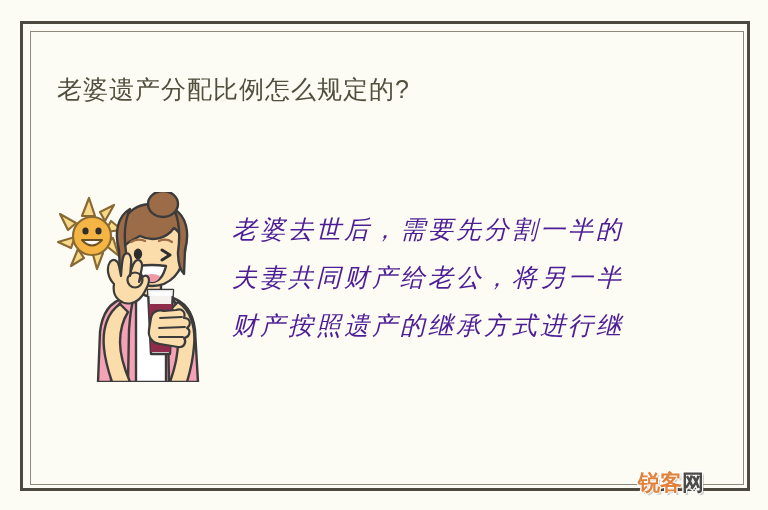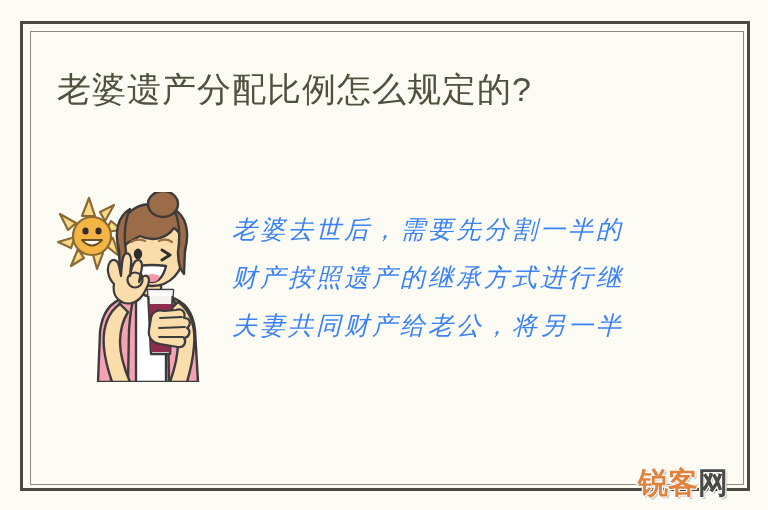--- a/index.html
+++ b/index.html
@@ -42,21 +42,21 @@
     box-sizing: border-box;
     background: transparent;
   }
 
   
   .title {
     position: absolute;
     left: 57px;
     top: 63px;
     width: 640px;
-    font-size: 34px;
+    font-size: 25px;
     line-height: 52px;
     letter-spacing: 1px;
     color: #51503f;
     font-family: "Liberation Sans", "DejaVu Sans", sans-serif;
     white-space: nowrap;
   }
 
   
   .illustration {
     position: absolute;
@@ -70,32 +70,32 @@
   
   .body-text {
     position: absolute;
     left: 232px;
     top: 206px;
     width: 420px;
     font-family: "DejaVu Serif", "Liberation Serif", serif;
     font-size: 25px;
     line-height: 48px;
     letter-spacing: 3px;
-    color: #3b82f6;
+    color: #4c1d95;
     font-style: italic;
     font-weight: 500;
   }
   .body-text .ln { display: block; white-space: nowrap; }
 
   
   .watermark {
     position: absolute;
     left: 638px;
     top: 466px;
-    font-size: 30px;
+    font-size: 22px;
     line-height: 34px;
     font-weight: bold;
     letter-spacing: 0px;
     font-family: "DejaVu Sans", "Liberation Sans", sans-serif;
     white-space: nowrap;
   }
   .watermark .wm-a {
     color: #e0813c;
     -webkit-text-stroke: 2.5px #ffffff;
     paint-order: stroke fill;
@@ -211,21 +211,21 @@
         <path d="M104,126 L126,125" fill="none" stroke="#3b3b3b" stroke-width="1.8"></path>
         <path d="M103,136 L129,135" fill="none" stroke="#3b3b3b" stroke-width="1.8"></path>
         <path d="M103,145 L127,145" fill="none" stroke="#3b3b3b" stroke-width="1.8"></path>
       </g>
 
     </svg>
   </div>
 
   <div class="body-text">
     <span class="ln">老婆去世后，需要先分割一半的</span>
+    <span class="ln">夫妻共同财产给老公，将另一半</span>
     <span class="ln">财产按照遗产的继承方式进行继</span>
-    <span class="ln">夫妻共同财产给老公，将另一半</span>
   </div>
 
   <div class="watermark">
     <span class="wm-a">锐客</span><span class="wm-b">网</span>
   </div>
 
 </div>
 
 </body></html>

